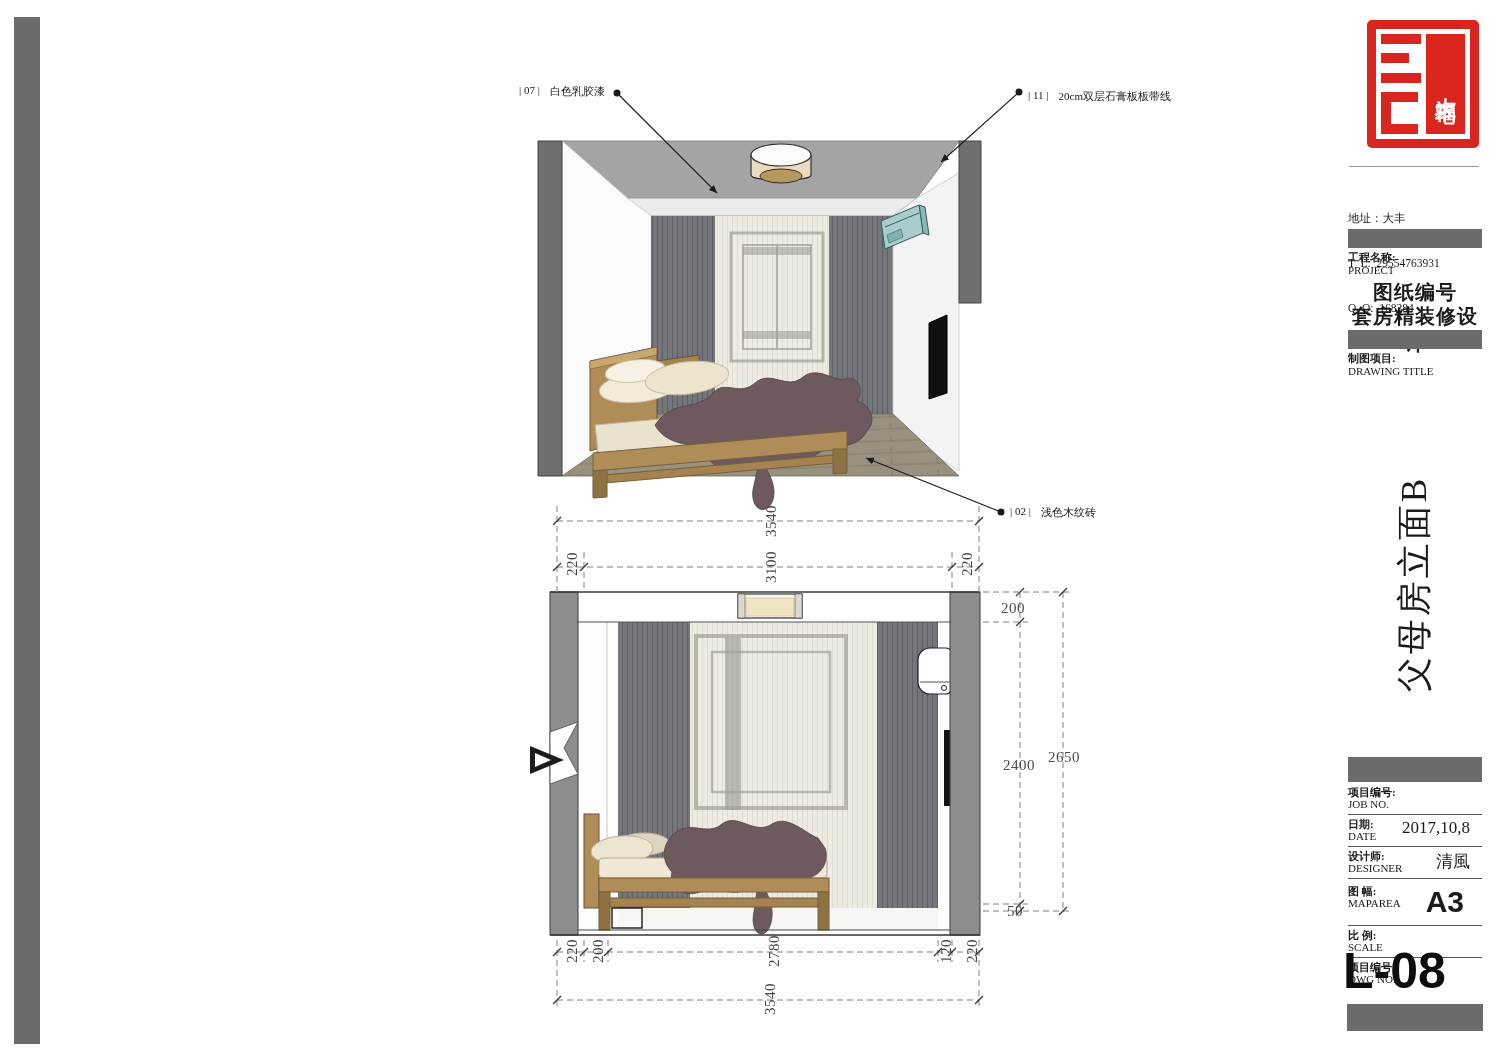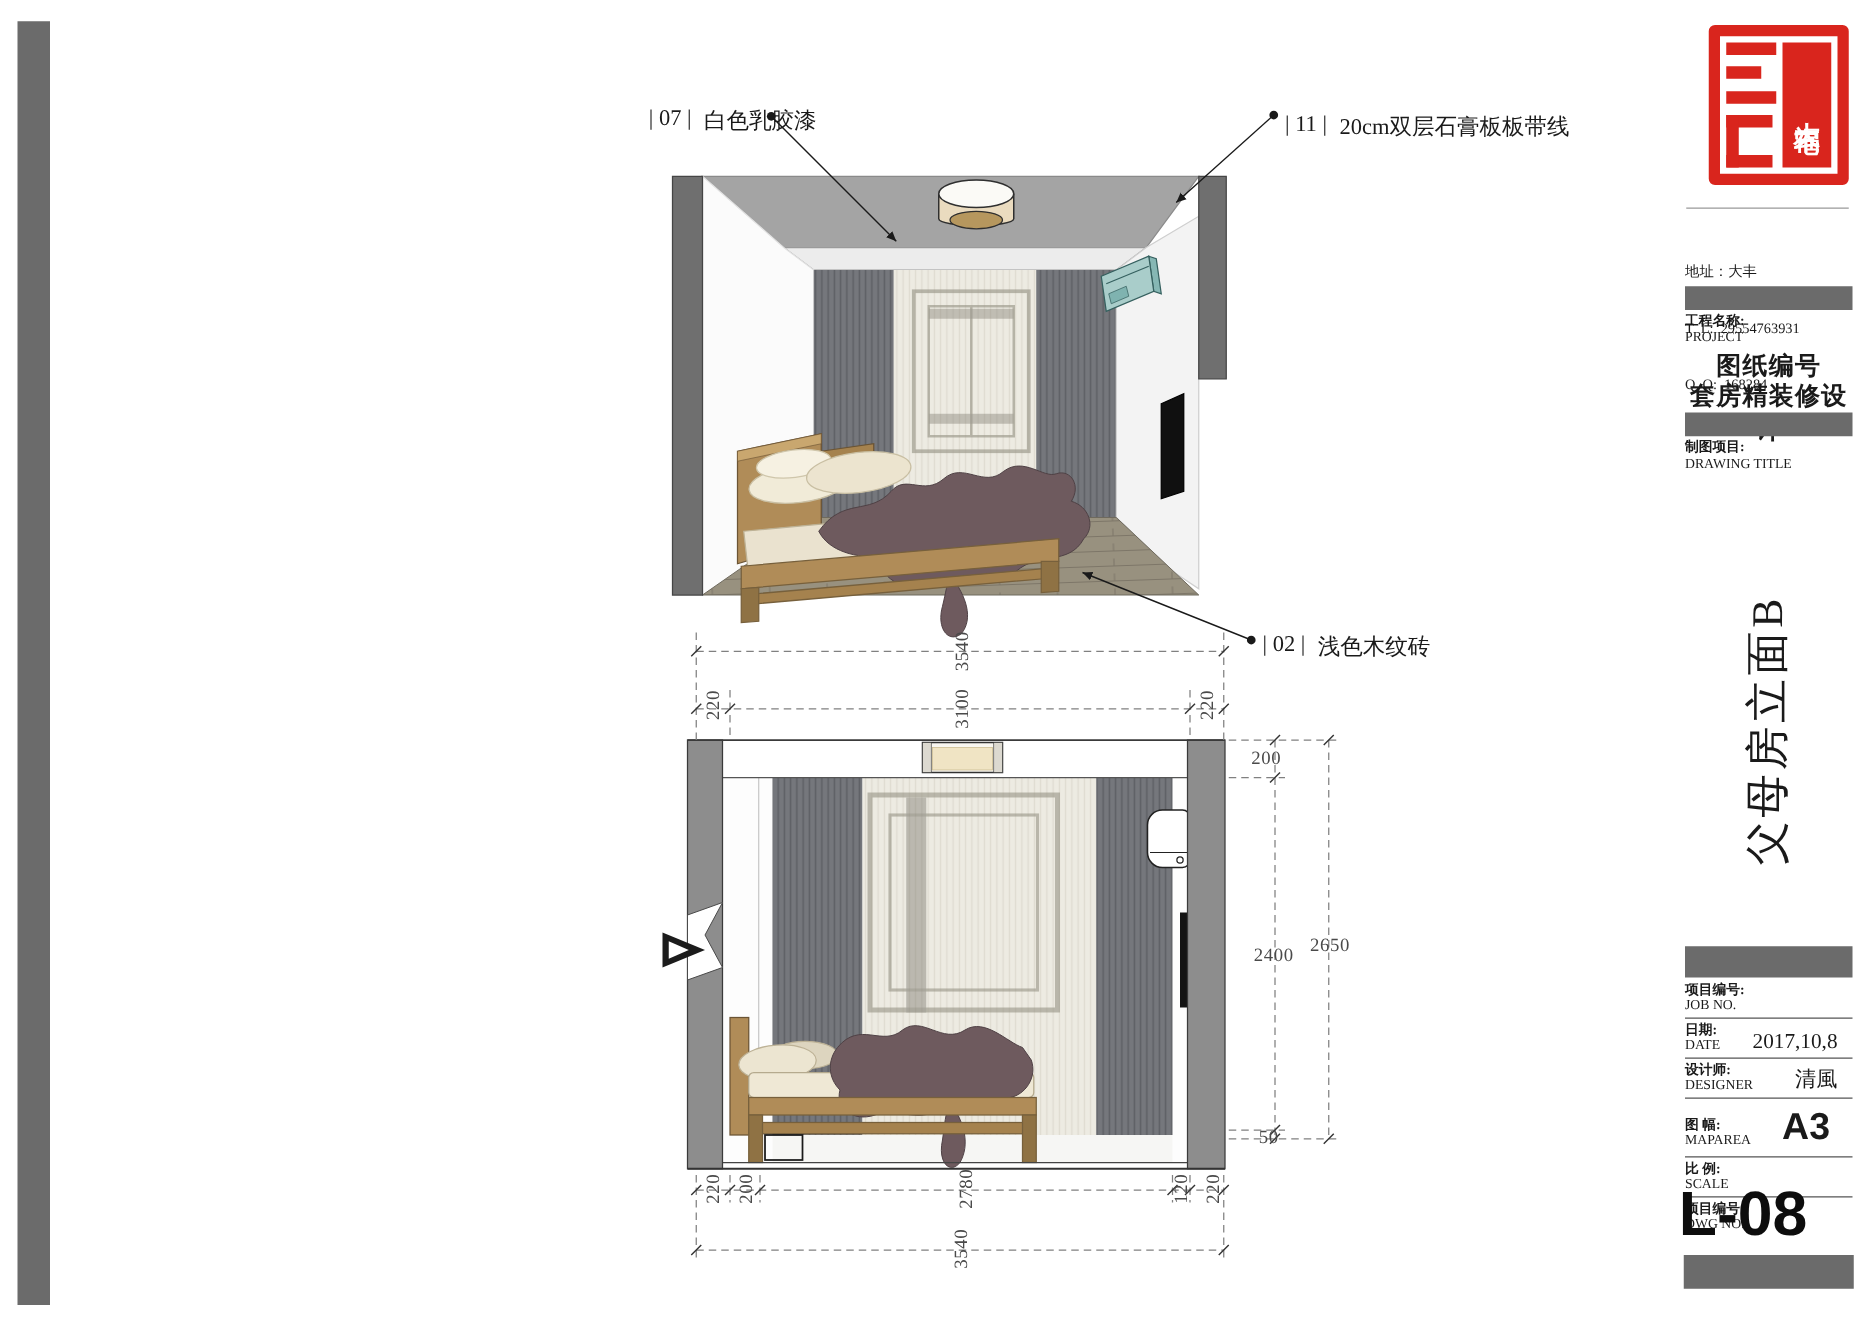--- a/index.html
+++ b/index.html
@@ -4,39 +4,39 @@
 <style>
   html,body{margin:0;padding:0}
   body{width:1500px;height:1061px;position:relative;background:#fff;overflow:hidden;
        font-family:"Liberation Serif","DejaVu Serif",serif;color:#1a1a1a}
   .abs{position:absolute}
   #leftbar{left:14px;top:17px;width:26px;height:1027px;background:#6b6b6b}
   #art{position:absolute;left:0;top:0}
   .dim{position:absolute;font-size:15px;color:#4a4a4a;white-space:nowrap;
        transform:translate(-50%,-50%);letter-spacing:.5px}
   .dim.rot{transform:translate(-50%,-50%) rotate(-90deg)}
-  .callout{position:absolute;font-size:18px;white-space:nowrap;display:flex;gap:10px}
+  .callout{position:absolute;font-size:11px;white-space:nowrap;display:flex;gap:10px}
   
   .bar{position:absolute;background:#6b6b6b}
   #logo{left:1367px;top:20px;width:112px;height:128px;border:9px solid #d9251d;border-radius:5px;
         padding:5px;box-sizing:border-box;display:flex;gap:5px}
   #logo .glyph{width:40px;display:flex;flex-direction:column;justify-content:space-between}
   #logo .glyph .b{height:10px;background:#d9251d}
   #logo .glyph .b.short{width:70%}
   #logo .glyph .c{height:42px;border:10px solid #d9251d;border-right:none;box-sizing:border-box;width:92%}
   #logo .chars{flex:1;background:#d9251d;color:#fff;writing-mode:vertical-rl;text-orientation:upright;
         font-size:21px;font-weight:700;display:flex;align-items:center;justify-content:center;letter-spacing:2px}
   .tinytext{font-size:11.5px;line-height:15px;white-space:pre}
   .lab2{font-size:11px;line-height:13px}
   .lab2 .cn{font-weight:700}
   #projname1,#projname2{left:1347px;width:136px;text-align:center;font-size:20px;font-weight:600;letter-spacing:1px}
   #vtitle{left:1414px;top:584px;transform:translate(-50%,-50%) rotate(-90deg);
           font-size:35px;letter-spacing:3px;white-space:nowrap}
   #tbrows{left:1348px;top:783px;width:134px}
-  .tbrow{display:flex;justify-content:space-between;align-items:flex-end;padding:3px 0;border-bottom:1px solid #555}
+  .tbrow{display:flex;justify-content:space-between;align-items:flex-start;padding:3px 0;border-bottom:1px solid #555}
   .tbrow:last-child{border-bottom:none}
   .tbrow .cn{font-size:11px;font-weight:700;line-height:12px}
   .tbrow .en{font-size:11px;line-height:13px}
   .tbv{font-size:17px;padding-right:12px}
   .tbv.big{font-size:30px;font-weight:700;font-family:"Liberation Sans",sans-serif;padding-right:18px}
   #sheetnum{left:1343px;top:946px;font-family:"Liberation Sans",sans-serif;font-weight:700;
             font-size:50px;line-height:1;color:#0d0d0d}
 </style>
 </head>
 <body>

